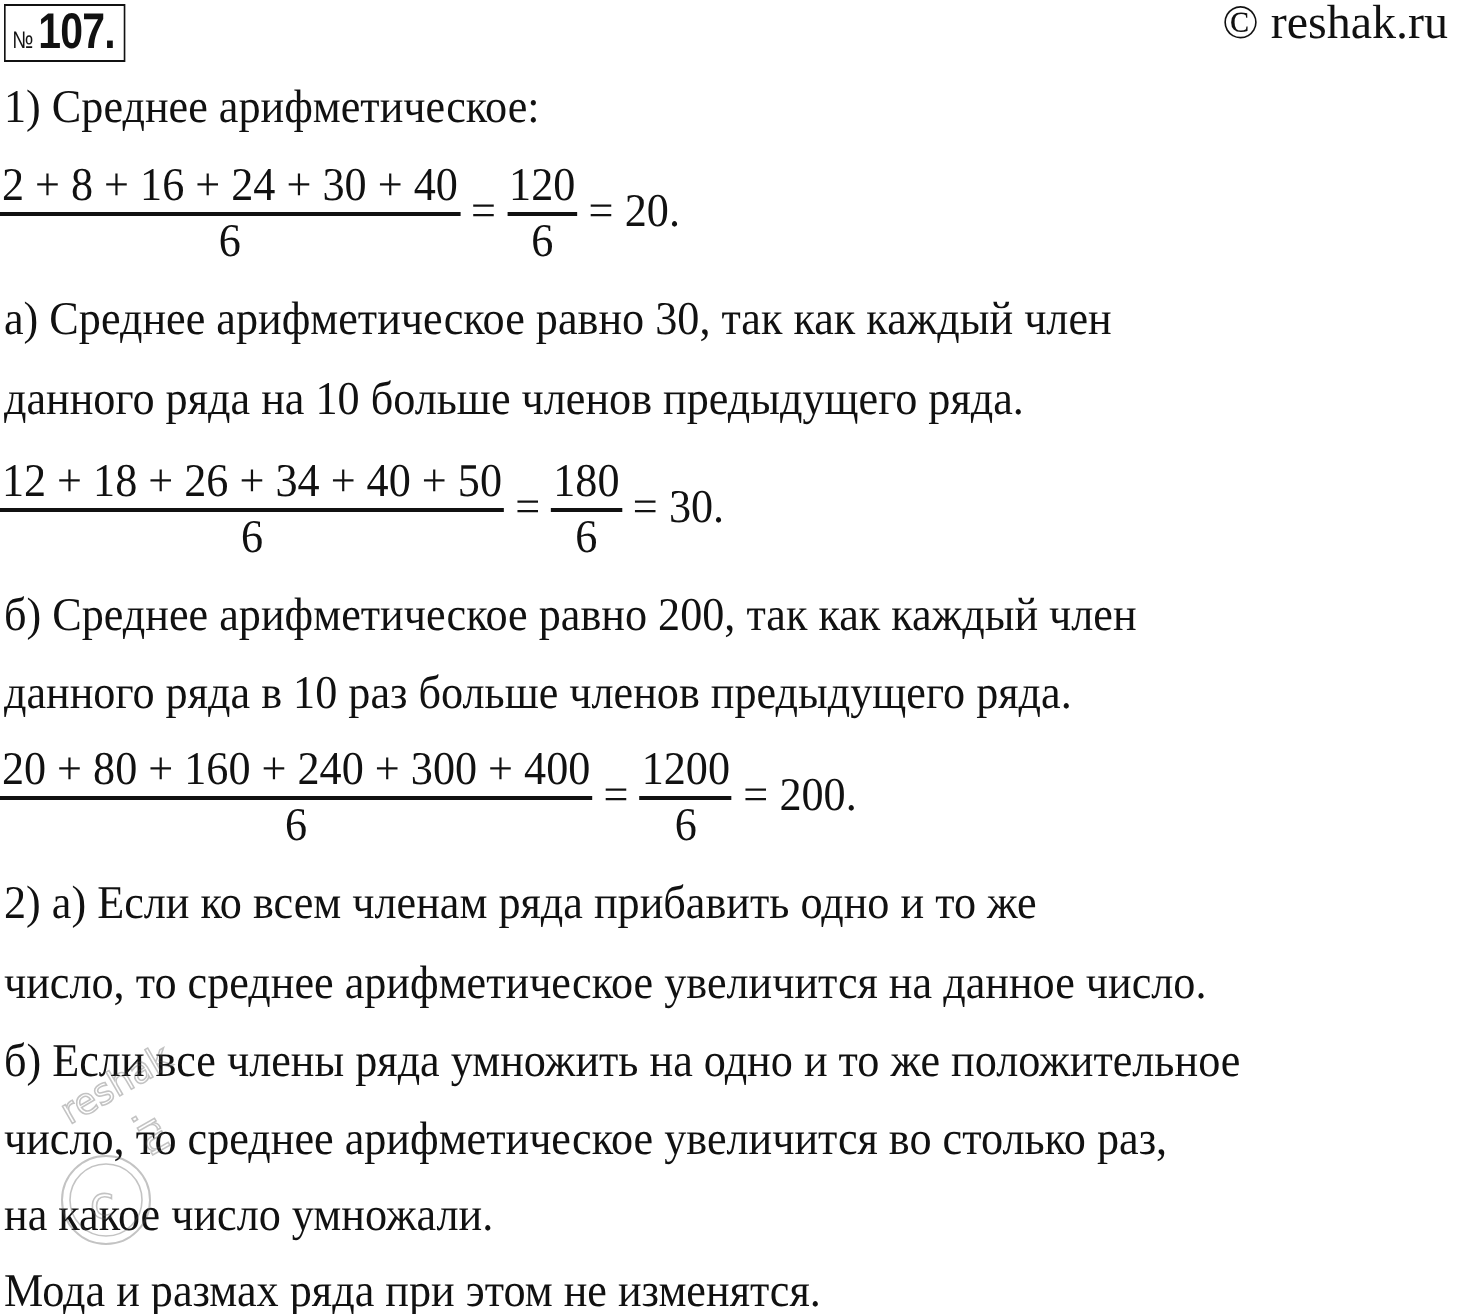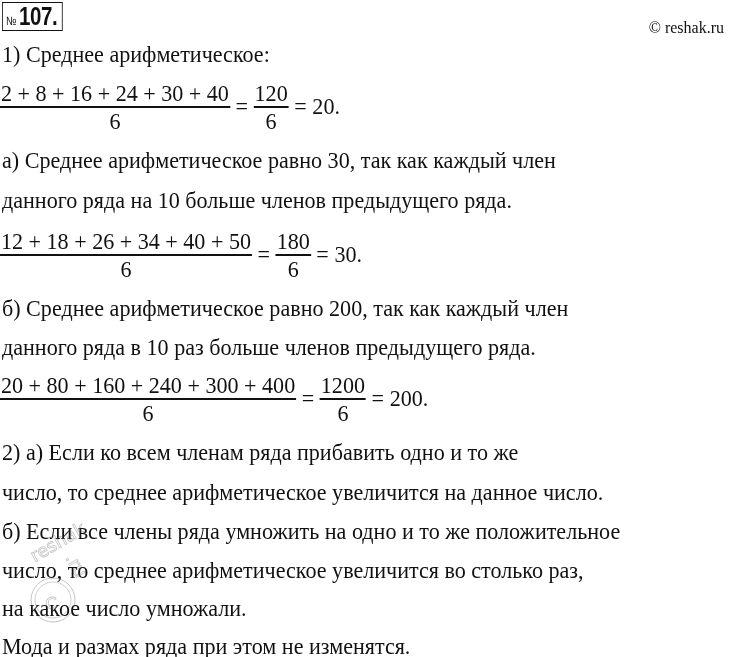--- a/index.html
+++ b/index.html
@@ -12,21 +12,21 @@
       position: absolute; left: 2px; top: 2px;
       border: 1.5px solid #111; padding: 0 5px 0 4px; height: 27px;
       display: flex; align-items: baseline;
       font-family: "Liberation Sans", "DejaVu Sans", sans-serif;
       font-weight: bold; line-height: 27px;
       transform: scaleX(0.82); transform-origin: left top;
     }
     .badge .no { font-size: 12px; font-weight: normal; margin-right: 3px; }
     .badge .num { font-size: 25px; letter-spacing: -0.5px; }
     .copyright {
-      position: absolute; right: 6px; top: 16px; font-size: 16px; line-height: 24px; text-align: right;
+      position: absolute; right: 6px; top: 0px; font-size: 24px; line-height: 24px; text-align: right;
     }
     .line {
       position: absolute; left: 2px; font-size: 23.5px; line-height: 28px; white-space: nowrap;
       transform: scaleX(0.94); transform-origin: left top;
     }
     .eq {
       position: absolute; left: 0px; display: flex; align-items: center;
       font-size: 23.5px; white-space: nowrap;
       transform: scaleX(0.94); transform-origin: left top;
     }

